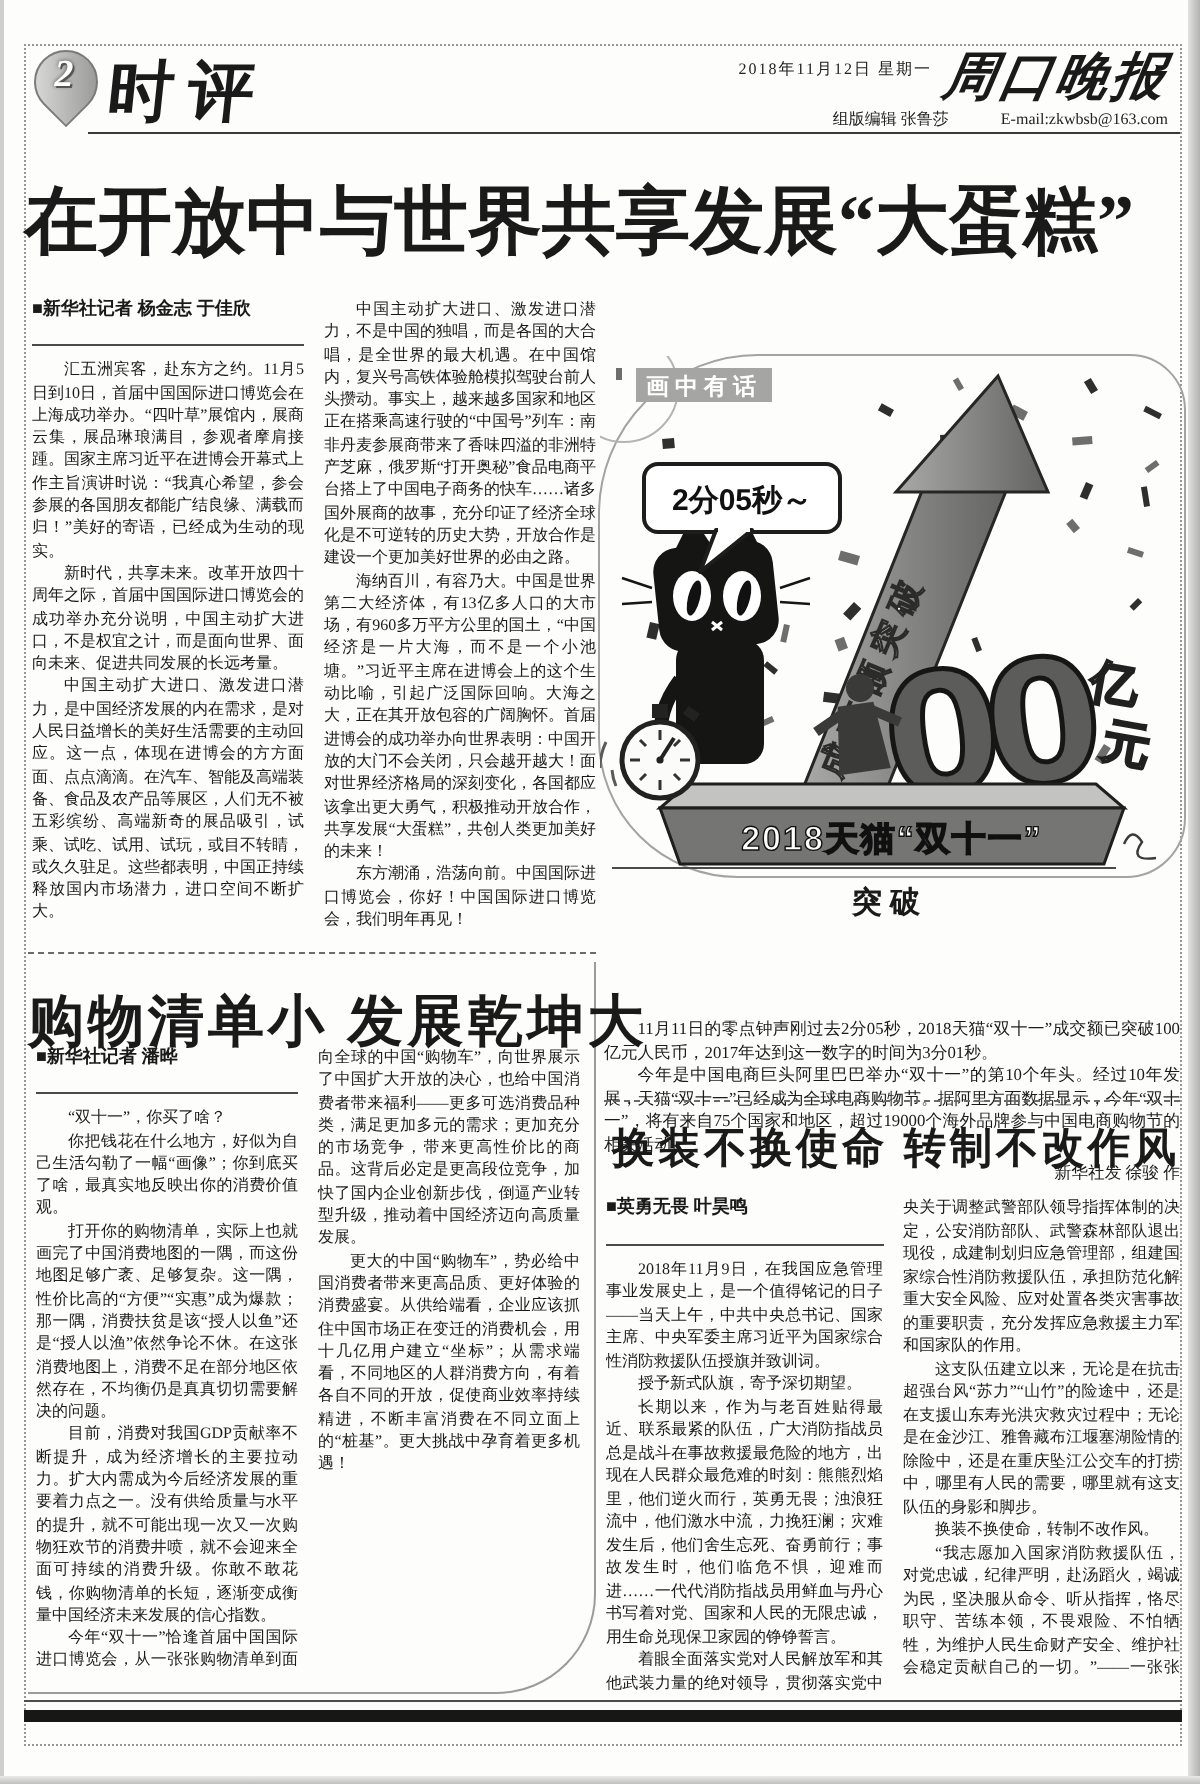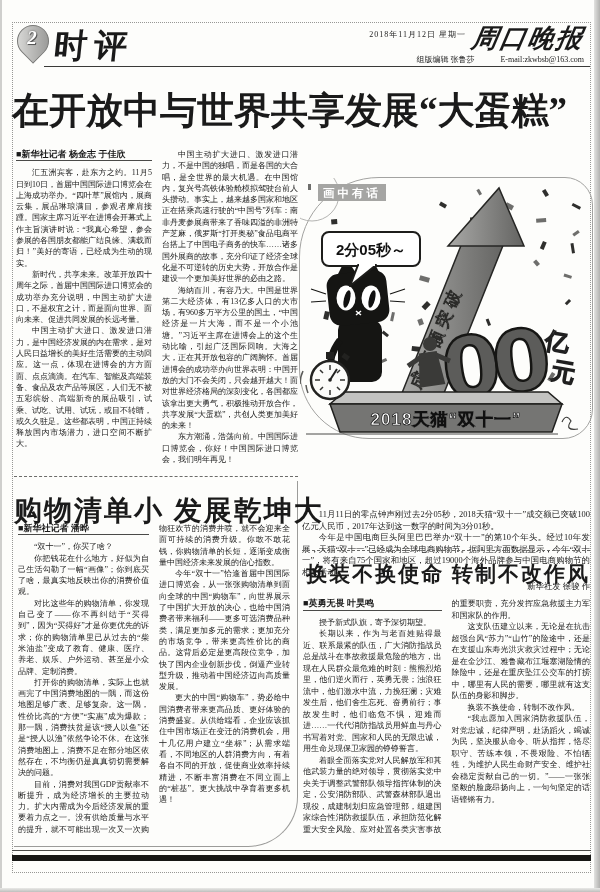--- a/index.html
+++ b/index.html
@@ -24,21 +24,21 @@
   .editor-row{margin-top:4px;font-size:8px;color:#222;}
   .editor-row .sep{display:inline-block;width:26px;}
   .header-rule{position:absolute;left:44px;top:66px;width:546px;border-top:1px solid #3a3a38;}
 
   
   .headline-1{position:absolute;left:12px;top:86px;width:578px;text-align:left;font-size:37px;font-weight:900;
        letter-spacing:0;white-space:nowrap;}
 
   
   .byline{font-family:"Liberation Sans","DejaVu Sans",sans-serif;font-weight:bold;font-size:9px;
-       border-bottom:1px solid #4a4a48;padding-bottom:0;margin:0 0 6px 0;}
+       border-bottom:1px solid #4a4a48;padding-bottom:12px;margin:0 0 6px 0;}
   .cols{column-count:2;column-gap:10px;column-fill:auto;text-align:justify;overflow:hidden;}
   .para{margin:0;text-indent:2em;}
   .a1-cols{position:absolute;left:16px;top:149px;width:282px;height:317px;font-size:8px;line-height:11.3px;}
   .a2-cols{position:absolute;left:18px;top:523px;width:272px;height:318px;font-size:8px;line-height:11.3px;}
   .a3-cols{position:absolute;left:303px;top:598px;width:287px;height:252px;font-size:8px;line-height:11.5px;}
 
   
   .cartoon-panel{position:absolute;left:299px;top:177px;width:292px;height:260px;
        border:1px solid #a3a3a1;border-radius:80px 28px 30px 70px;overflow:visible;}
   .caption-title{position:absolute;left:300px;top:442px;width:290px;text-align:center;font-size:15px;font-weight:900;
@@ -193,49 +193,50 @@
         <path d="M58,87 L50,108 L76,87 Z" fill="#ffffff" stroke="#1d1d1b" stroke-width="2" stroke-linejoin="round"></path>
         <rect x="59" y="85" width="16" height="3" fill="#ffffff"></rect>
         <text x="71" y="77" text-anchor="middle" font-size="15" font-weight="bold" fill="#111111" font-family="Liberation Sans, sans-serif">2分05秒～</text>
       </g>
 
       <line x1="6" y1="256" x2="258" y2="256" stroke="#4a4a48" stroke-width="1"></line>
       <path d="M262,244 q4,-9 9,-1 q-7,10 7,8" stroke="#3a3a38" stroke-width="1.2" fill="none"></path>
     </svg>
   </div>
 
+  <div class="caption-title">突破</div>
   <div class="caption-body">
     <div>
         <p class="para">11月11日的零点钟声刚过去2分05秒，2018天猫“双十一”成交额已突破100亿元人民币，2017年达到这一数字的时间为3分01秒。</p>
         <p class="para">今年是中国电商巨头阿里巴巴举办“双十一”的第10个年头。经过10年发展，天猫“双十一”已经成为全球电商购物节。据阿里方面数据显示，今年“双十一”，将有来自75个国家和地区，超过19000个海外品牌参与中国电商购物节的相关活动。</p>
       </div>
     <p class="para caption-credit">新华社发 徐骏 作</p>
   </div>
 
   <div class="divider divider-a2"></div>
   <div class="article2-box"></div>
   <div class="headline-2">购物清单小 发展乾坤大</div>
   <div class="cols a2-cols">
     <div class="byline">■新华社记者 潘晔</div>
     <div>
         <p class="para">“双十一”，你买了啥？</p>
         <p class="para">你把钱花在什么地方，好似为自己生活勾勒了一幅“画像”；你到底买了啥，最真实地反映出你的消费价值观。</p>
-        <p class="para">对比这些年的购物清单，你发现自己变了——你不再纠结于“买得到”，因为“买得好”才是你更优先的诉求；你的购物清单里已从过去的“柴米油盐”变成了教育、健康、医疗、养老、娱乐、户外运动、甚至是小众品牌、定制消费。</p>
         <p class="para">打开你的购物清单，实际上也就画完了中国消费地图的一隅，而这份地图足够广袤、足够复杂。这一隅，性价比高的“方便”“实惠”成为爆款；那一隅，消费扶贫是该“授人以鱼”还是“授人以渔”依然争论不休。在这张消费地图上，消费不足在部分地区依然存在，不均衡仍是真真切切需要解决的问题。</p>
         <p class="para">目前，消费对我国GDP贡献率不断提升，成为经济增长的主要拉动力。扩大内需成为今后经济发展的重要着力点之一。没有供给质量与水平的提升，就不可能出现一次又一次购物狂欢节的消费井喷，就不会迎来全面可持续的消费升级。你敢不敢花钱，你购物清单的长短，逐渐变成衡量中国经济未来发展的信心指数。</p>
         <p class="para">今年“双十一”恰逢首届中国国际进口博览会，从一张张购物清单到面向全球的中国“购物车”，向世界展示了中国扩大开放的决心，也给中国消费者带来福利——更多可选消费品种类，满足更加多元的需求；更加充分的市场竞争，带来更高性价比的商品。这背后必定是更高段位竞争，加快了国内企业创新步伐，倒逼产业转型升级，推动着中国经济迈向高质量发展。</p>
         <p class="para">更大的中国“购物车”，势必给中国消费者带来更高品质、更好体验的消费盛宴。从供给端看，企业应该抓住中国市场正在变迁的消费机会，用十几亿用户建立“坐标”；从需求端看，不同地区的人群消费方向，有着各自不同的开放，促使商业效率持续精进，不断丰富消费在不同立面上的“桩基”。更大挑战中孕育着更多机遇！</p>
       </div>
   </div>
 
   <div class="divider divider-a3"></div>
   <div class="headline-3">换装不换使命 转制不改作风</div>
   <div class="cols a3-cols">
     <div class="byline">■英勇无畏 叶昊鸣</div>
     <div>
+        <p class="para">2018年11月9日，在我国应急管理事业发展史上，是一个值得铭记的日子——当天上午，中共中央总书记、国家主席、中央军委主席习近平为国家综合性消防救援队伍授旗并致训词。</p>
         <p class="para">授予新式队旗，寄予深切期望。</p>
         <p class="para">长期以来，作为与老百姓贴得最近、联系最紧的队伍，广大消防指战员总是战斗在事故救援最危险的地方，出现在人民群众最危难的时刻：熊熊烈焰里，他们逆火而行，英勇无畏；浊浪狂流中，他们激水中流，力挽狂澜；灾难发生后，他们舍生忘死、奋勇前行；事故发生时，他们临危不惧，迎难而进……一代代消防指战员用鲜血与丹心书写着对党、国家和人民的无限忠诚，用生命兑现保卫家园的铮铮誓言。</p>
         <p class="para">着眼全面落实党对人民解放军和其他武装力量的绝对领导，贯彻落实党中央关于调整武警部队领导指挥体制的决定，公安消防部队、武警森林部队退出现役，成建制划归应急管理部，组建国家综合性消防救援队伍，承担防范化解重大安全风险、应对处置各类灾害事故的重要职责，充分发挥应急救援主力军和国家队的作用。</p>
         <p class="para">这支队伍建立以来，无论是在抗击超强台风“苏力”“山竹”的险途中，还是在支援山东寿光洪灾救灾过程中；无论是在金沙江、雅鲁藏布江堰塞湖险情的除险中，还是在重庆坠江公交车的打捞中，哪里有人民的需要，哪里就有这支队伍的身影和脚步。</p>
         <p class="para">换装不换使命，转制不改作风。</p>
         <p class="para">“我志愿加入国家消防救援队伍，对党忠诚，纪律严明，赴汤蹈火，竭诚为民，坚决服从命令、听从指挥，恪尽职守、苦练本领，不畏艰险、不怕牺牲，为维护人民生命财产安全、维护社会稳定贡献自己的一切。”——一张张坚毅的脸庞昂扬向上，一句句坚定的话语铿锵有力。</p>
       </div>
   </div>
 
   <div class="bottom-thin"></div>

